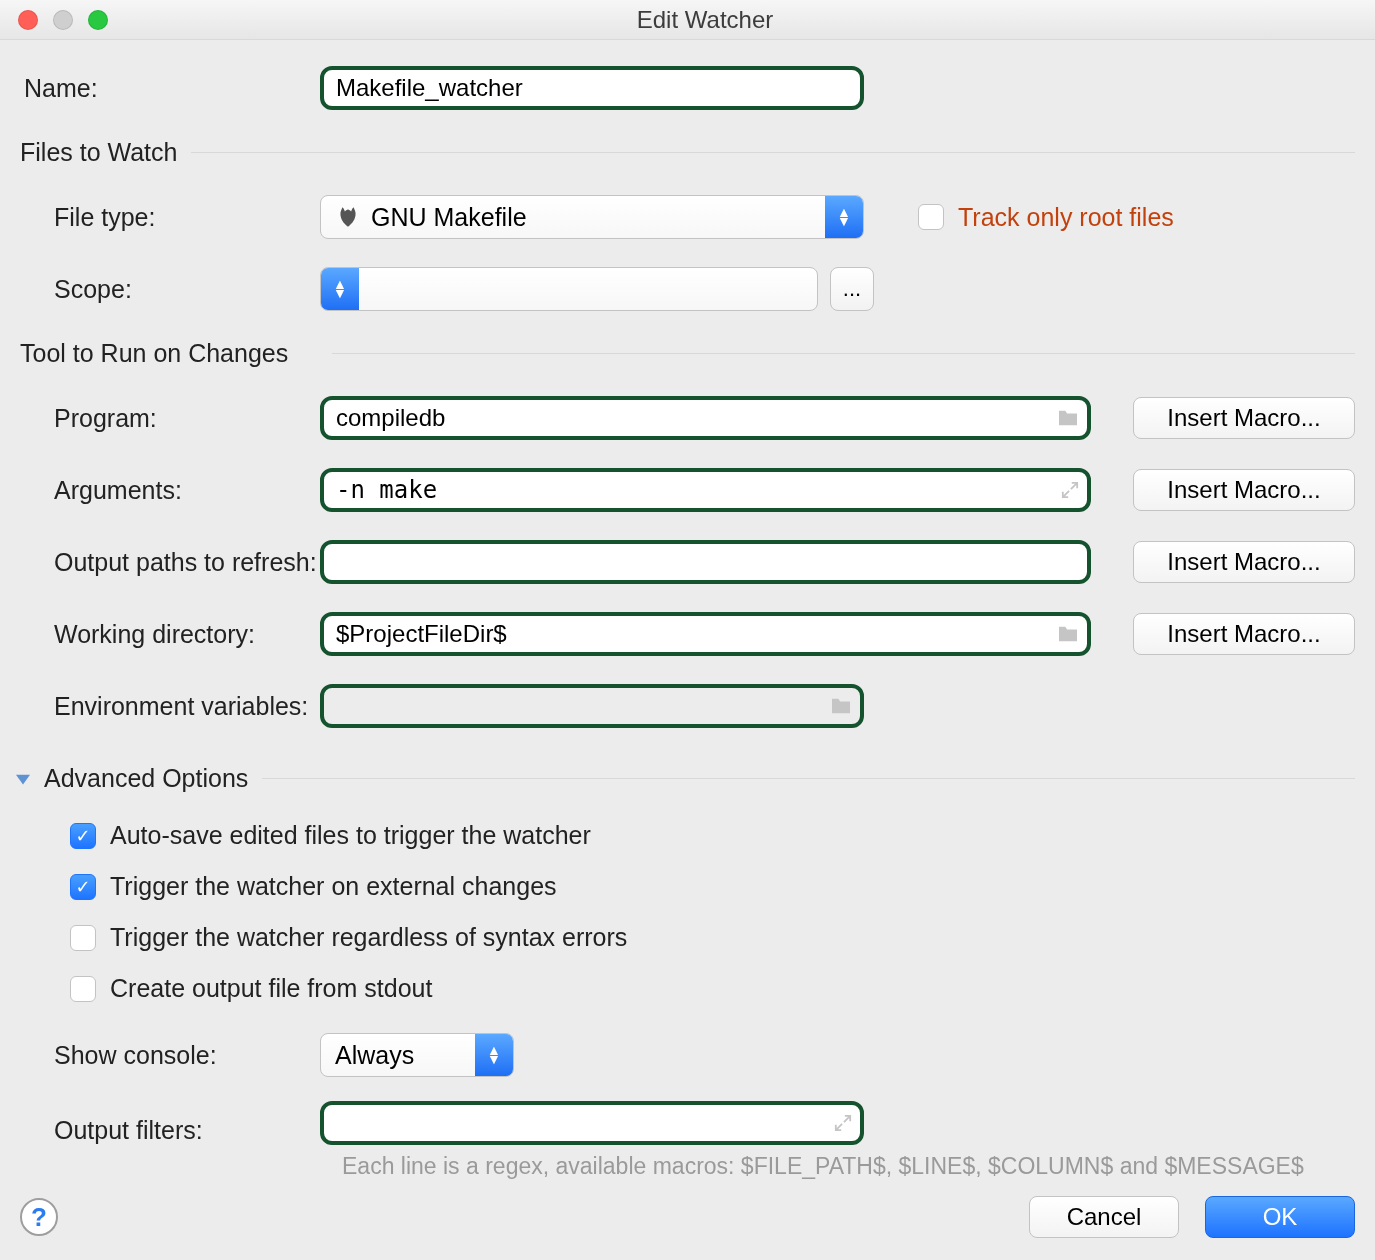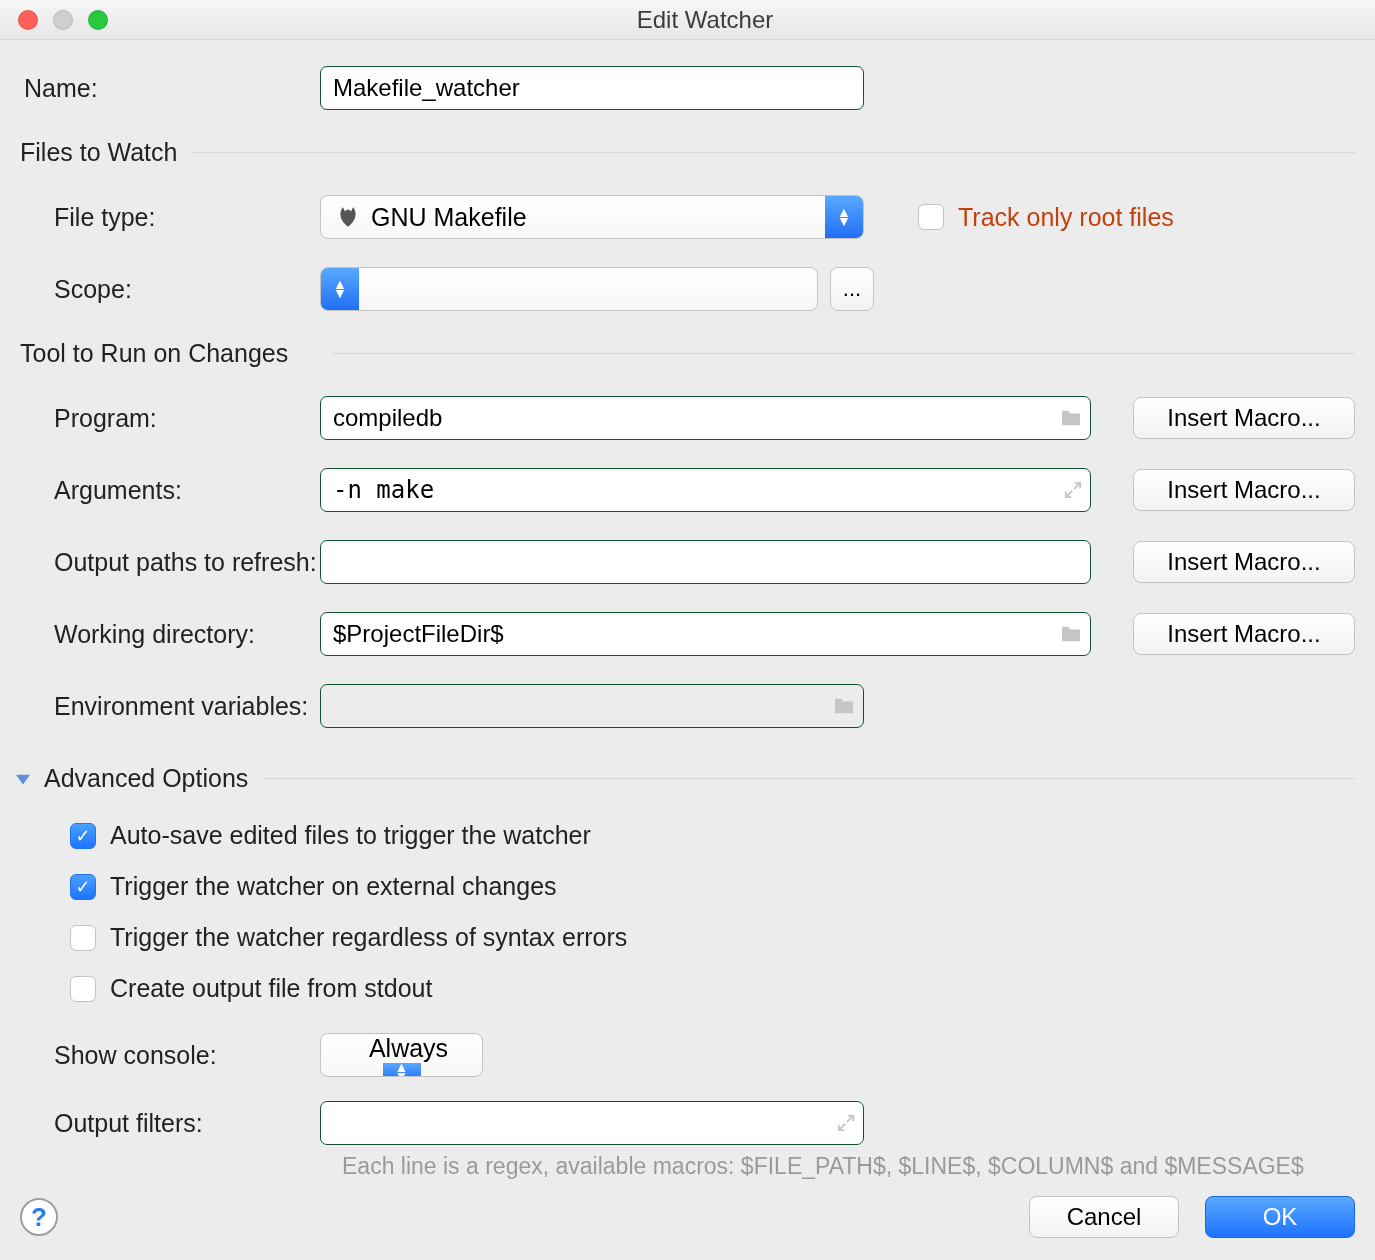--- a/index.html
+++ b/index.html
@@ -59,22 +59,22 @@
     width: 300px;
     padding-left: 34px;
     font-size: 25px;
     color: #222;
   }
   .field-col { flex: 1; display:flex; align-items:center; gap:12px; }
 
   .text-input {
     height: 44px;
     background: #fff;
-    border: 1px solid #14532d;
-    border-radius: 7px;
+    border: 4px solid #14532d;
+    border-radius: 12px;
     font-size: 24px;
     padding: 0 12px;
     display: flex; align-items: center;
     position: relative;
   }
   .text-input.gray { background: #ececec; }
   .text-input .inner-icon {
     position: absolute; right: 8px; top: 0; bottom: 0;
     display: flex; align-items: center;
     color: #bdbdbd;
@@ -352,32 +352,32 @@
     </div>
     <div class="checkbox-row">
       <span class="cb"></span>
       <span>Create output file from stdout</span>
     </div>
   </div>
 
   <div class="row" style="margin-bottom:24px;">
     <div class="label">Show console:</div>
     <div class="field-col">
-      <div class="combo" style="width:163px;flex-direction:column;">
+      <div class="combo" style="width:194px;">
         <div class="combo-label">
             <span>Always</span>
           </div>
         <div class="cap">
             <div class="caret">▲<br>▼</div>
           </div>
       </div>
     </div>
   </div>
 
-  <div class="row" style="margin-bottom:14px;">
+  <div class="row" style="margin-bottom:14px;align-items:flex-end;">
     <div class="label">Output filters:</div>
     <div class="field-col">
       <div class="text-input" style="width:544px;">
         <input class="ti" type="text" value="" style="">
         <span class="inner-icon">
           <svg width="18" height="18" viewBox="0 0 20 20">
               <path stroke="#c5c5c5" stroke-width="2" fill="none" d="M12 2h6v6M8 18H2v-6M18 2l-7 7M2 18l7-7"></path>
             </svg>
         </span>
       </div>

